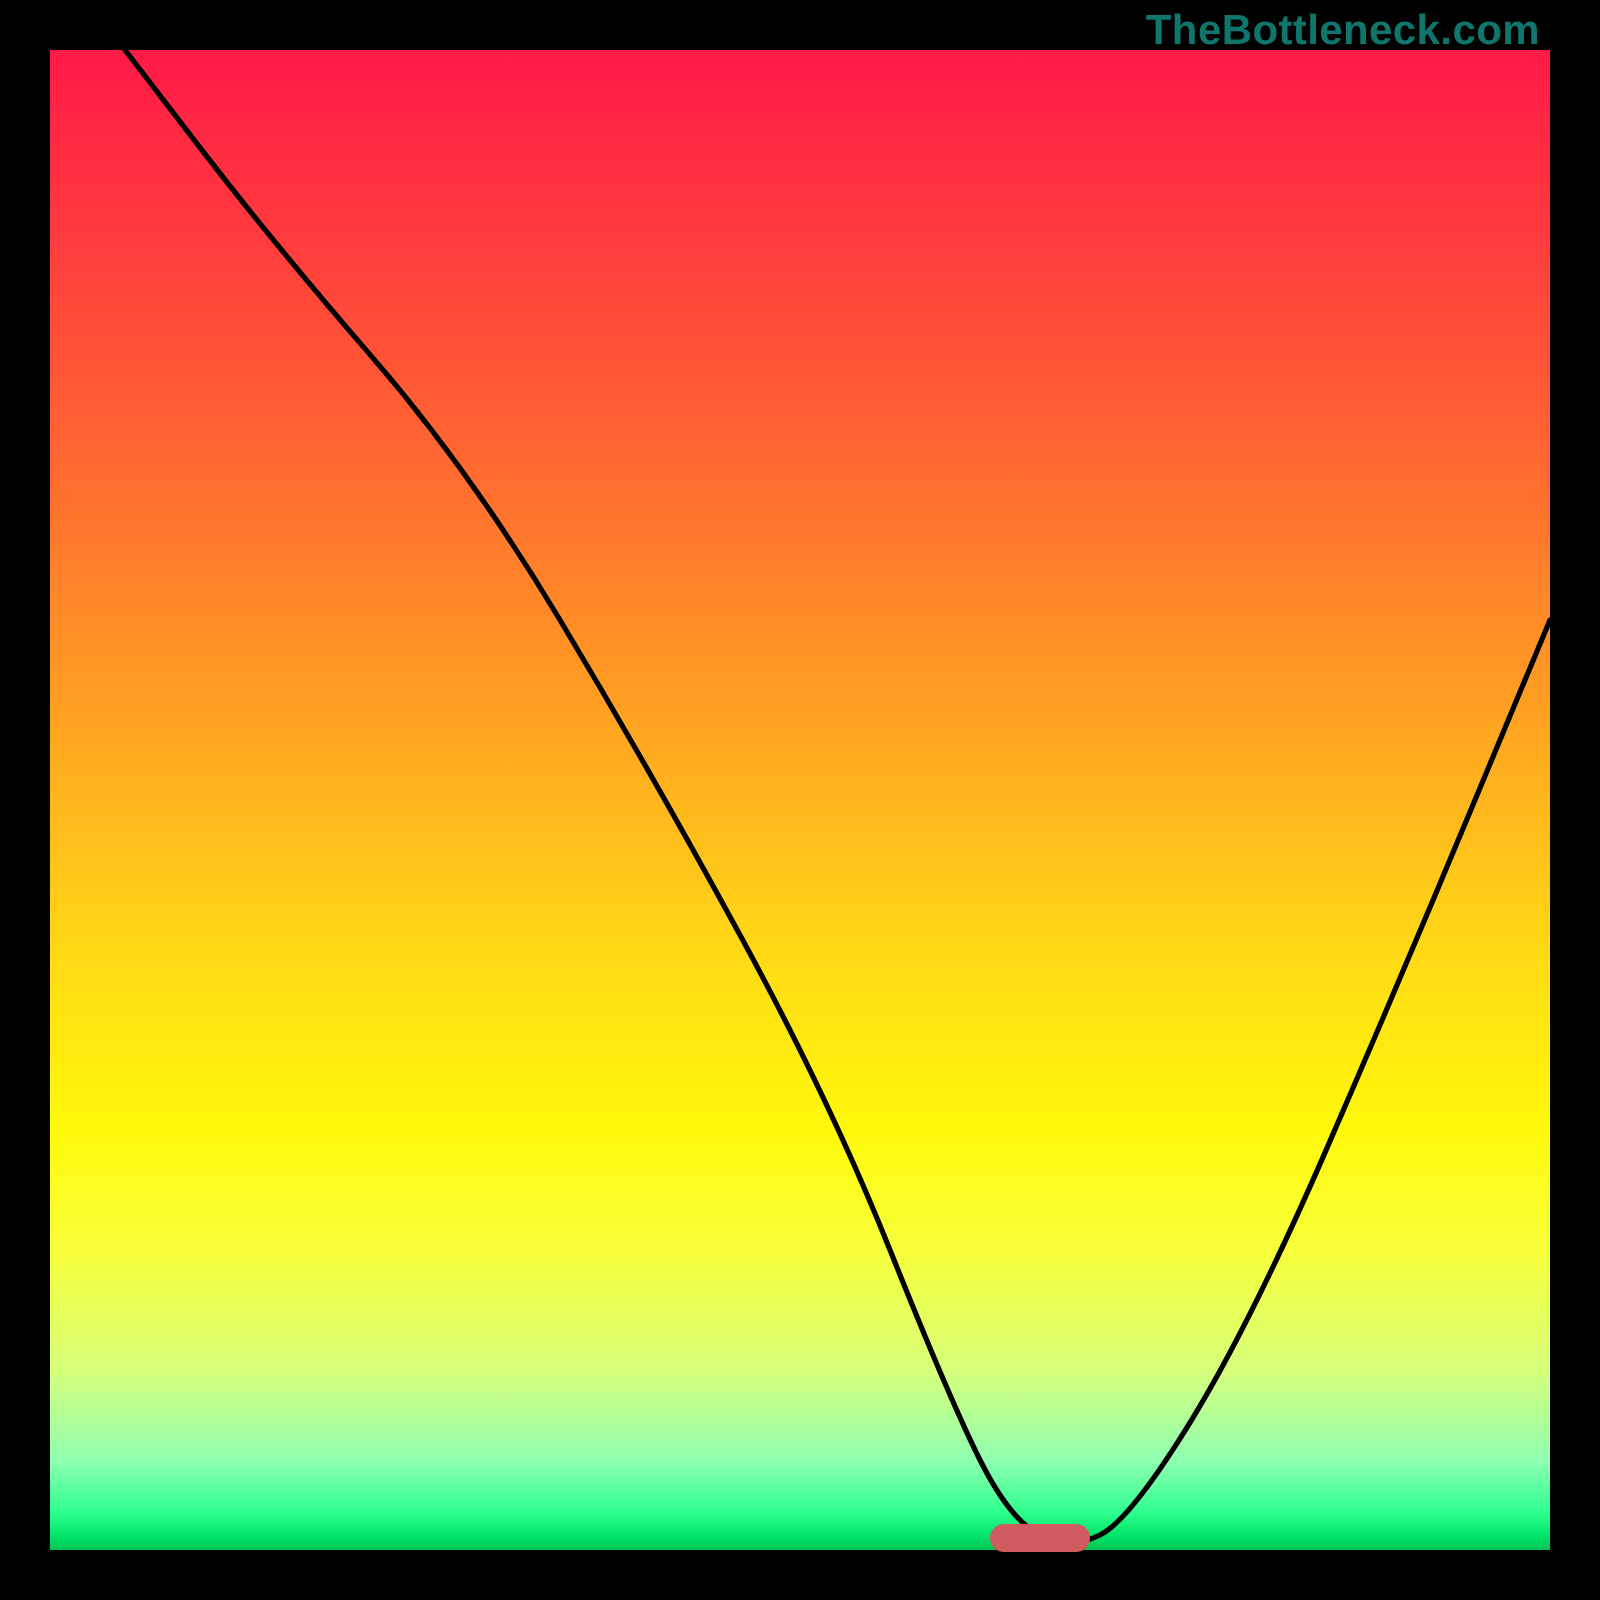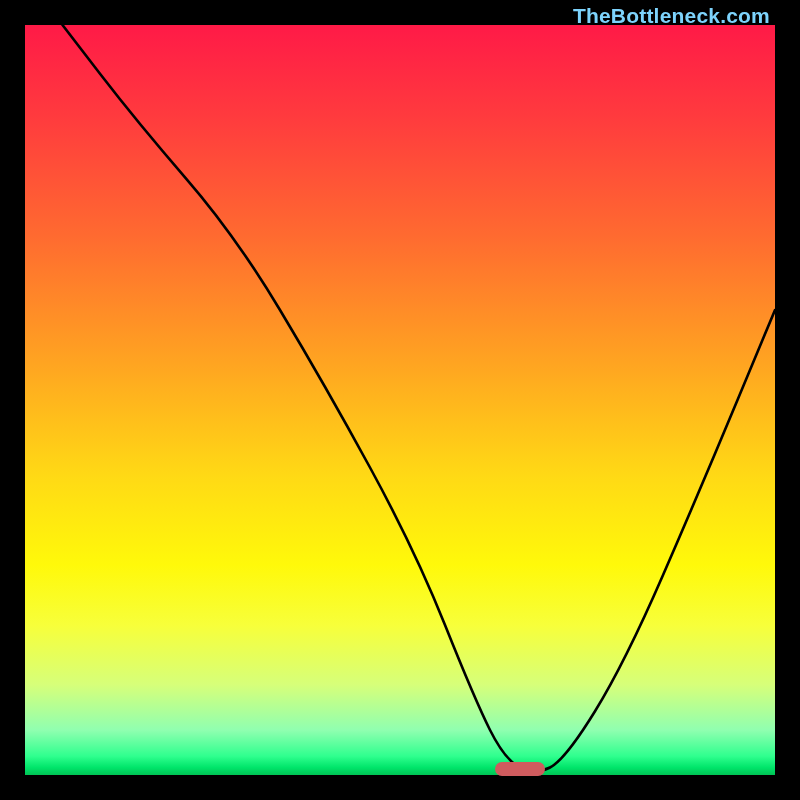--- a/index.html
+++ b/index.html
@@ -39,21 +39,21 @@
       #00c455 100%
     );
   }
   .watermark {
     position: absolute;
     top: 4px;
     right: 30px;
     font-family: Arial, Helvetica, sans-serif;
     font-size: 21px;
     font-weight: 600;
-    color: #7dd3fc;
+    color: #0f766e;
     letter-spacing: 0.2px;
   }
   svg.curve {
     position: absolute;
     left: 0;
     top: 0;
     width: 750px;
     height: 750px;
   }
   .marker {

